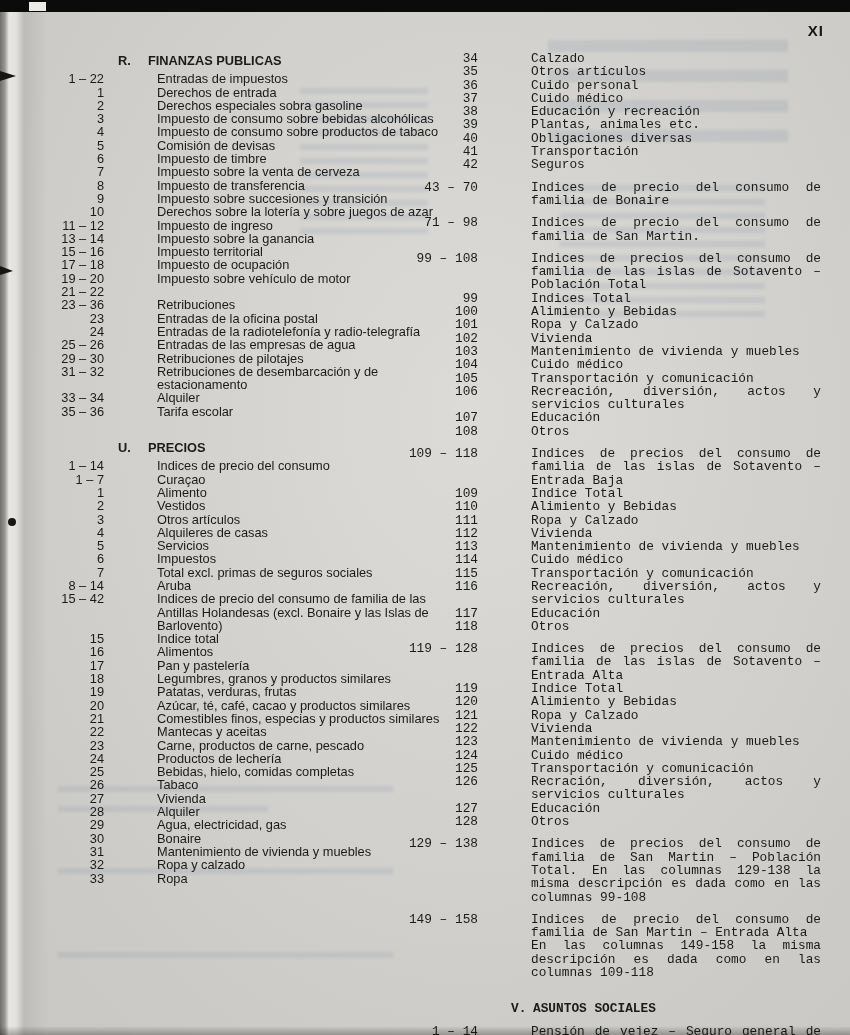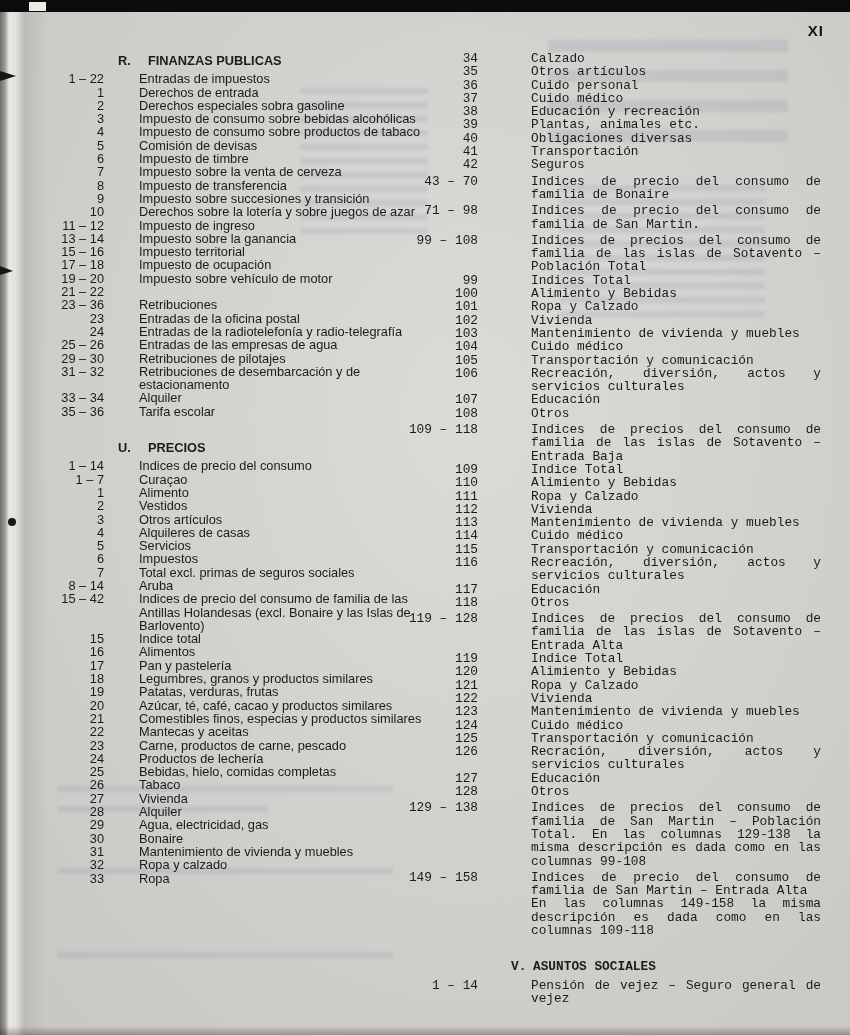--- a/index.html
+++ b/index.html
@@ -54,26 +54,26 @@
   .col { position:absolute; top:52px; z-index:2; font-size:12.8px; line-height:13.3px; }
   .col-left  { left:40px;  width:400px; }
   .col-right { left:408px; width:413px;font-family:Liberation Mono, monospace; }
 
   .heading { display:flex; font-weight:bold; margin:2px 0 5px 0; }
   .heading.gap { margin-top:23px; }
   .col-left  .heading .letter { margin-left:78px;  width:30px; flex:none; }
   .col-right .heading .letter { margin-left:103px; width:22px; flex:none; }
 
   .entry { display:flex; align-items:flex-start; }
-  .entry.gap { margin-top:3px; }
+  .entry.gap { margin-top:9px; }
   .num { flex:none; text-align:right; white-space:nowrap; }
   .col-left  .num { width:64px; }
   .col-right .num { width:70px; }
   .txt { flex:1; }
-  .col-left  .txt { margin-left:35px; }
+  .col-left  .txt { margin-left:53px; }
   .col-right .txt { margin-left:53px; text-align:justify; white-space:pre-line; }
 </style>
 </head>
 <body>
 
 <div class="page">
 
   <div class="scan-top"></div>
   <div class="scan-top-notch"></div>
   <div class="scan-left"></div>

